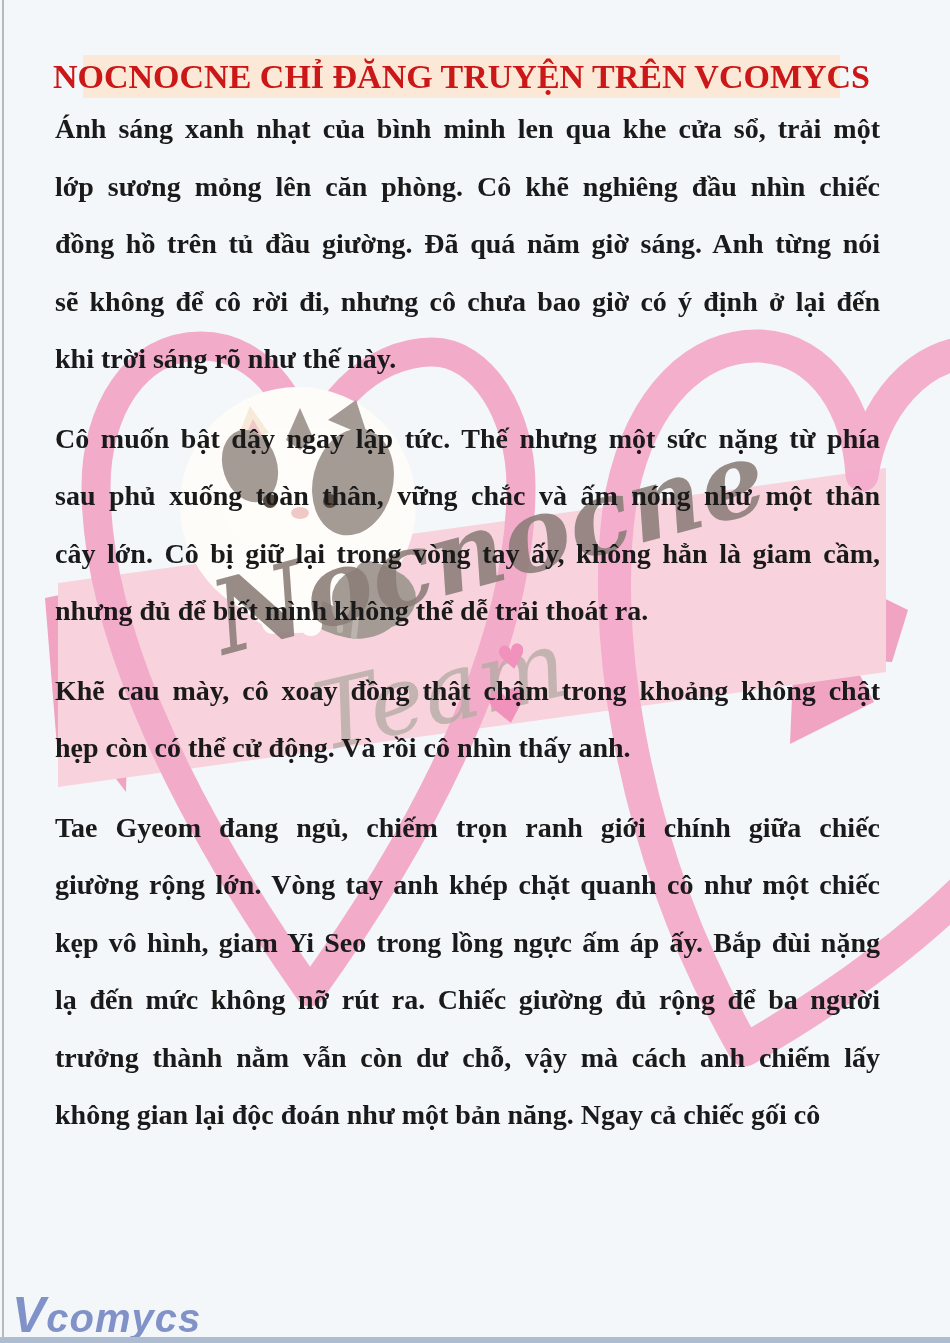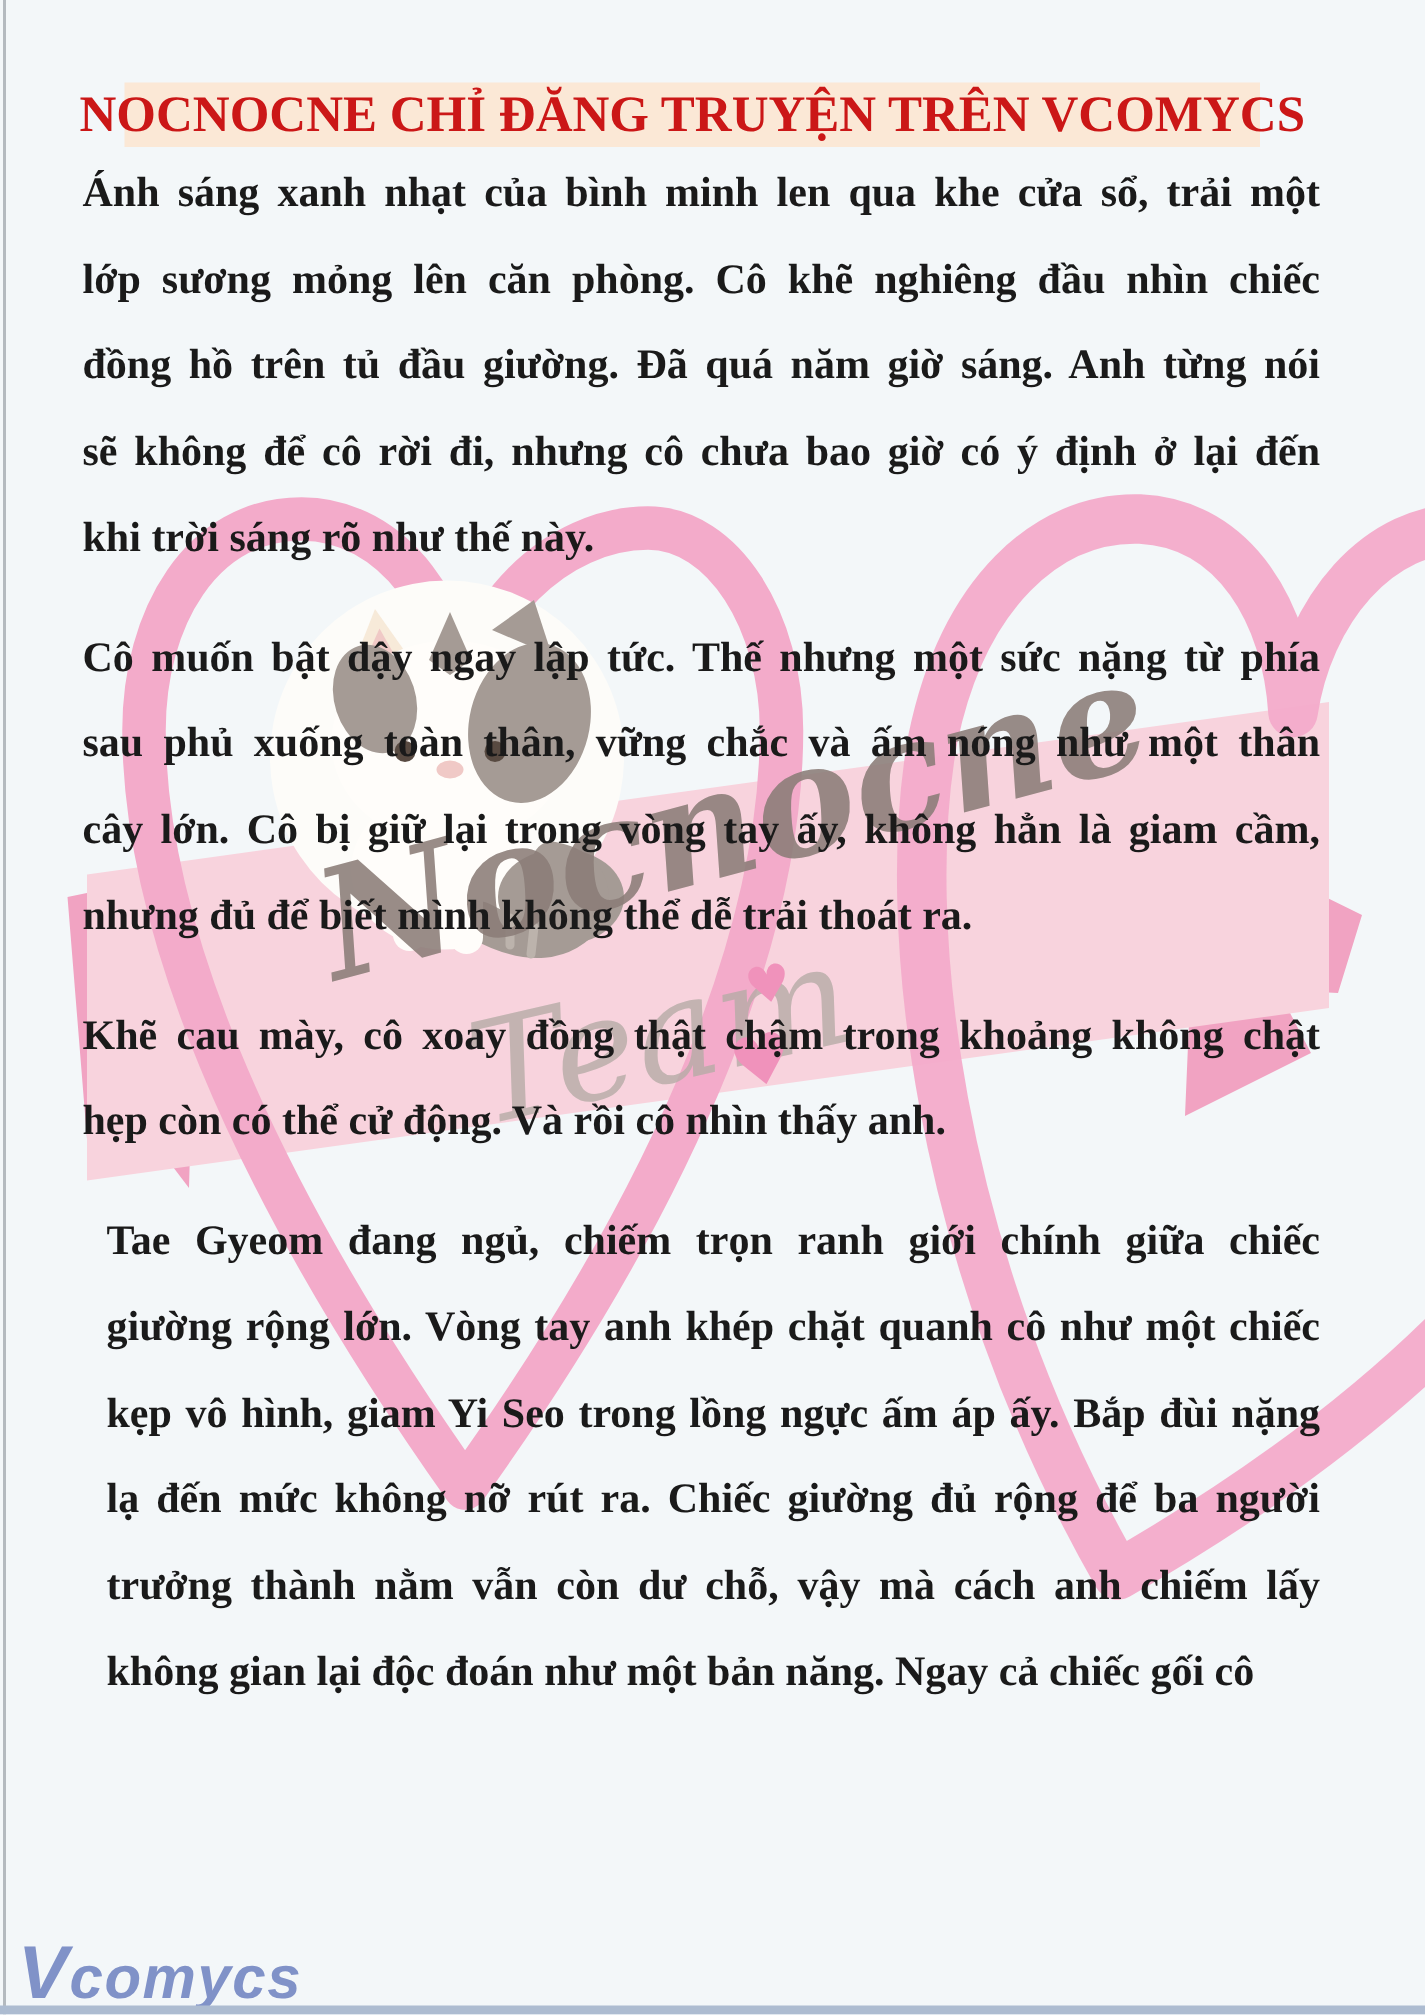--- a/index.html
+++ b/index.html
@@ -28,21 +28,21 @@
   .wm-heart-2{left:487px;top:684px;font-size:46px;transform:rotate(-12deg);}
   
   .header-banner{position:absolute;left:83px;top:55px;width:757px;height:43px;z-index:4;
       background:var(--c-banner-bg);display:flex;align-items:center;justify-content:center;}
   .header-banner span{font-weight:700;font-size:34px;letter-spacing:0px;white-space:nowrap;
       color:var(--c-banner-text);font-family:"Liberation Serif",serif;}
   
   .body-text{position:absolute;left:55px;right:70px;top:100px;z-index:3;
       color:var(--c-body-text);font-size:28px;font-weight:700;line-height:57.5px;}
   .para{margin:0 0 22px 0;}
-  .para:last-child{margin-bottom:0;margin-left:16px;}
+  .para:last-child{margin-bottom:0;}
   .tline{white-space:nowrap;text-align:justify;text-align-last:justify;}
   .tline.last{text-align-last:left;}
   
   .footer-logo{position:absolute;left:12px;top:1286px;z-index:4;
       font-family:"Liberation Sans",sans-serif;font-style:italic;font-weight:700;
       font-size:40px;letter-spacing:1px;color:var(--c-logo-blue);}
   .footer-logo::first-letter{font-size:50px;}
   .footer-credit{position:absolute;right:8px;top:1378px;z-index:4;
       font-family:"Liberation Sans",sans-serif;font-weight:700;font-size:27px;
       color:var(--c-credit-gray);letter-spacing:1px;}

